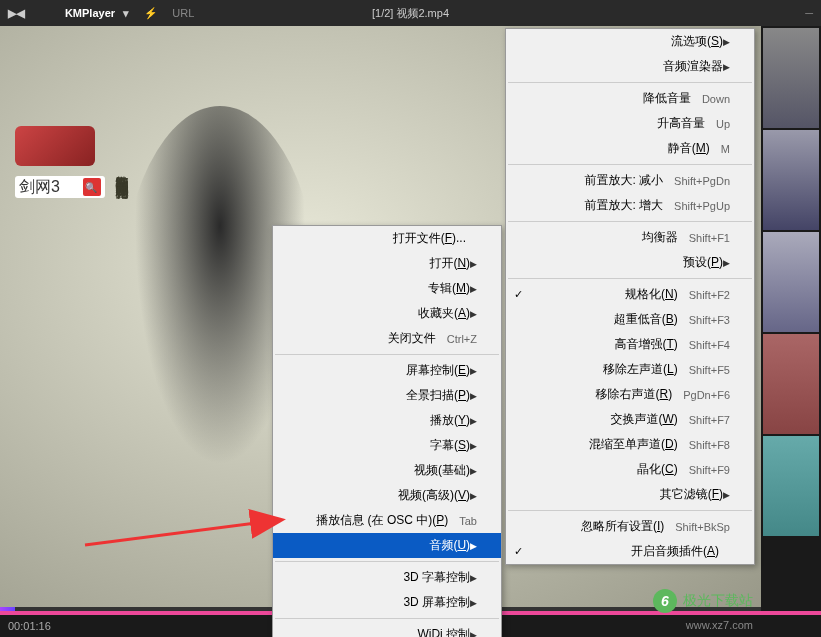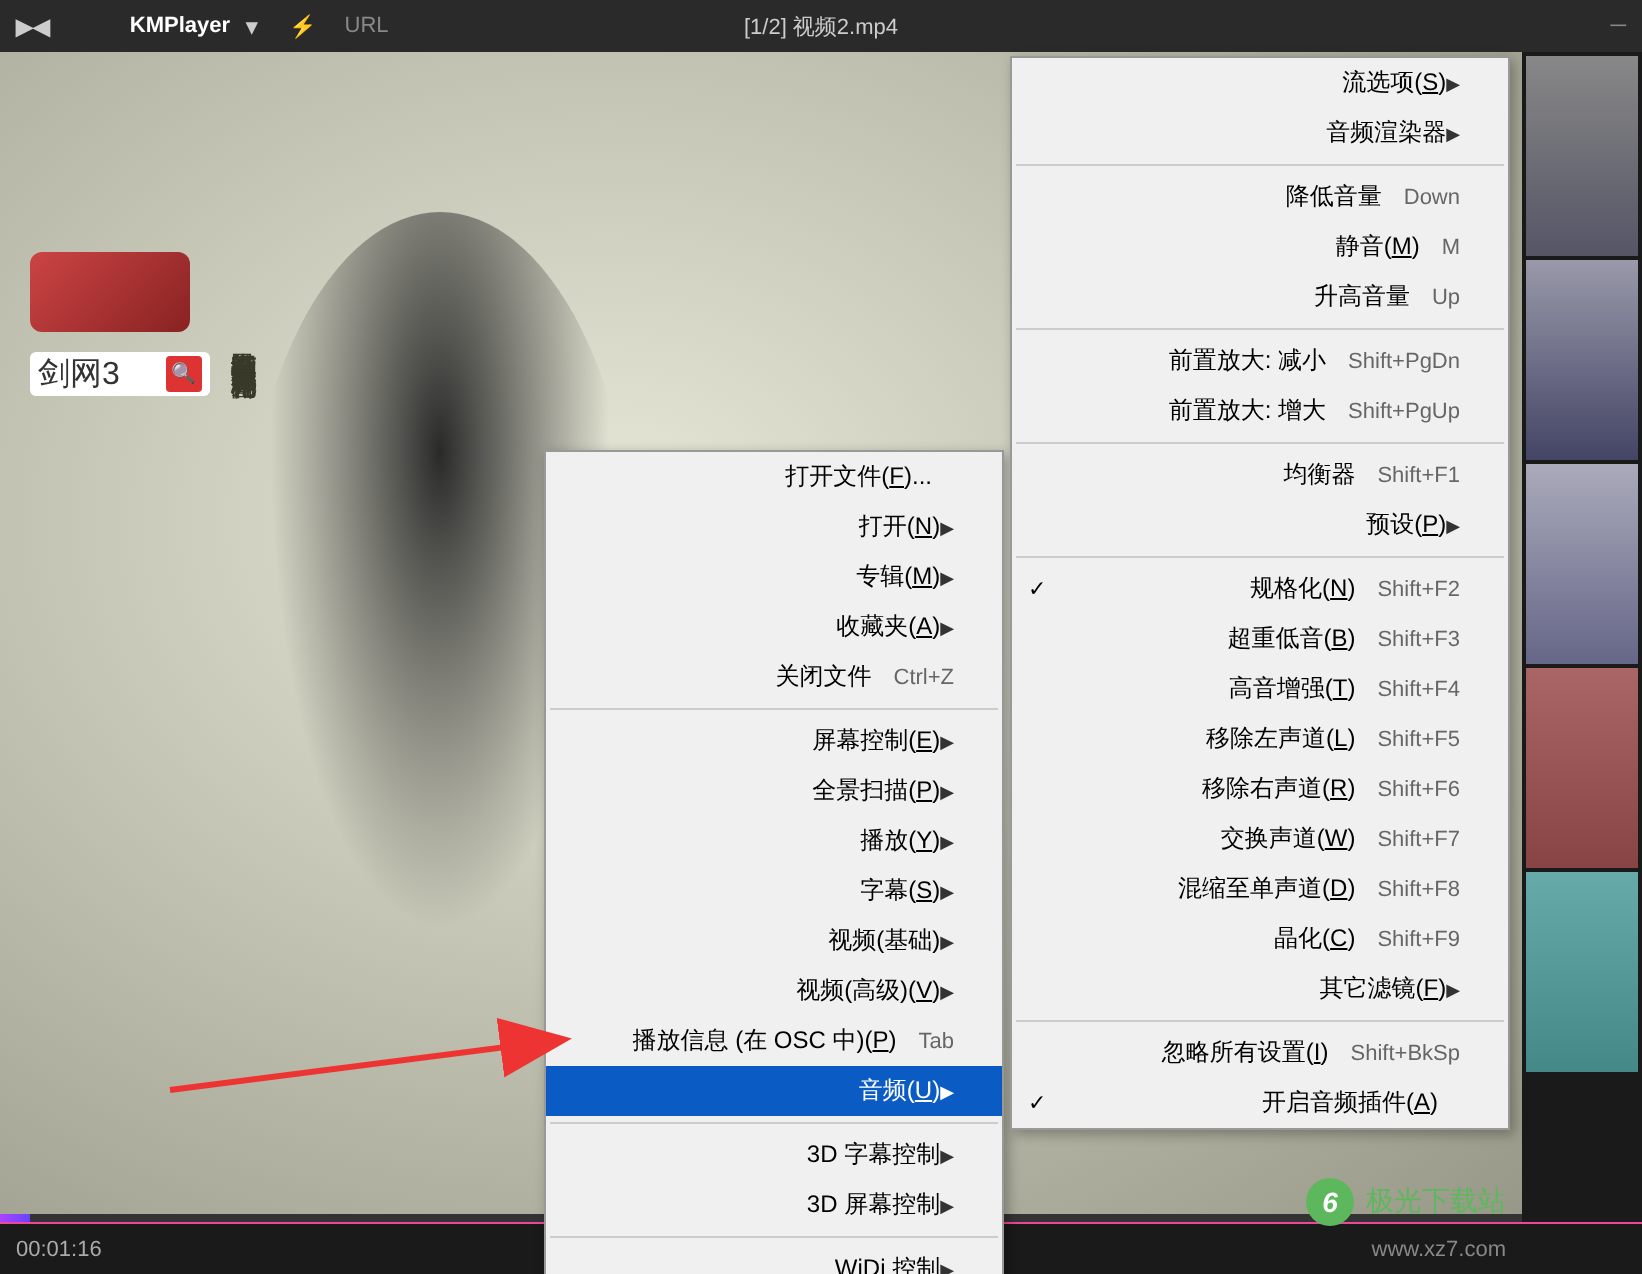--- a/index.html
+++ b/index.html
@@ -31,21 +31,21 @@
 .thumb1 { background: linear-gradient(180deg, #888 0%, #556 100%); }
 .thumb2 { background: linear-gradient(180deg, #99a 0%, #446 100%); }
 .thumb3 { background: linear-gradient(180deg, #aab 0%, #668 100%); }
 .thumb4 { background: linear-gradient(180deg, #a66 0%, #844 100%); }
 .thumb5 { background: linear-gradient(180deg, #6aa 0%, #488 100%); }
 
 .watermark { position: absolute; right: 68px; bottom: 24px; display: flex; align-items: center; gap: 6px; color: #5db85d; font-size: 14px; z-index: 5; }
 .wm-icon { width: 24px; height: 24px; border-radius: 50%; background: #5db85d; display: flex; align-items: center; justify-content: center; color: #fff; font-style: italic; font-weight: bold; }
 .wm-url { position: absolute; right: 68px; bottom: 6px; color: #888; font-size: 11px; z-index: 5; }
 
-.timebar { height: 26px; background: #1a1a1a; display: flex; align-items: center; padding: 0 8px; color: #aaa; font-size: 11px; border-top: 1px solid #ec4899; }
+.timebar { height: 26px; background: #1a1a1a; display: flex; align-items: center; padding: 0 8px; color: #aaa; font-size: 11px; border-top: 4px solid #ec4899; }
 .progress { position: absolute; bottom: 26px; left: 0; right: 60px; height: 4px; background: #333; }
 .progress-fill { width: 2%; height: 100%; background: linear-gradient(90deg, #a4f 0%, #64f 100%); }
 
 .context-menu { position: absolute; background: #f0f0f0; border: 1px solid #999; box-shadow: 2px 2px 6px rgba(0,0,0,0.3); font-size: 12px; min-width: 230px; z-index: 100; }
 .menu1 { left: 272px; top: 225px; }
 .menu2 { left: 505px; top: 28px; width: 250px; }
 .menu-item { padding: 4px 24px 4px 28px; display: flex; align-items: center; justify-content: flex-end; cursor: default; position: relative; }
 .menu-item.selected { background: #0a5bc4; color: #fff; }
 .menu-item .label u { text-decoration: underline; }
 .menu-item .shortcut { color: #666; font-size: 11px; padding-left: 11px; }
@@ -187,26 +187,26 @@
     <div class="menu-item">
       <span class="label">音频渲染器</span>
       <span class="arrow">▶</span>
     </div>
     <div class="menu-sep"></div>
     <div class="menu-item">
       <span class="label">降低音量</span>
       <span class="shortcut">Down</span>
     </div>
     <div class="menu-item">
+      <span class="label">升高音量</span>
+      <span class="shortcut">Up</span>
+    </div>
+    <div class="menu-item">
       <span class="label">静音(<u>M</u>)</span>
       <span class="shortcut">M</span>
-    </div>
-    <div class="menu-item">
-      <span class="label">升高音量</span>
-      <span class="shortcut">Up</span>
     </div>
     <div class="menu-sep"></div>
     <div class="menu-item">
       <span class="label">前置放大: 减小</span>
       <span class="shortcut">Shift+PgDn</span>
     </div>
     <div class="menu-item">
       <span class="label">前置放大: 增大</span>
       <span class="shortcut">Shift+PgUp</span>
     </div>
@@ -232,21 +232,21 @@
     <div class="menu-item">
       <span class="label">高音增强(<u>T</u>)</span>
       <span class="shortcut">Shift+F4</span>
     </div>
     <div class="menu-item">
       <span class="label">移除左声道(<u>L</u>)</span>
       <span class="shortcut">Shift+F5</span>
     </div>
     <div class="menu-item">
       <span class="label">移除右声道(<u>R</u>)</span>
-      <span class="shortcut">Shift+F6</span>
+      <span class="shortcut">PgDn+F6</span>
     </div>
     <div class="menu-item">
       <span class="label">交换声道(<u>W</u>)</span>
       <span class="shortcut">Shift+F7</span>
     </div>
     <div class="menu-item">
       <span class="label">混缩至单声道(<u>D</u>)</span>
       <span class="shortcut">Shift+F8</span>
     </div>
     <div class="menu-item">

